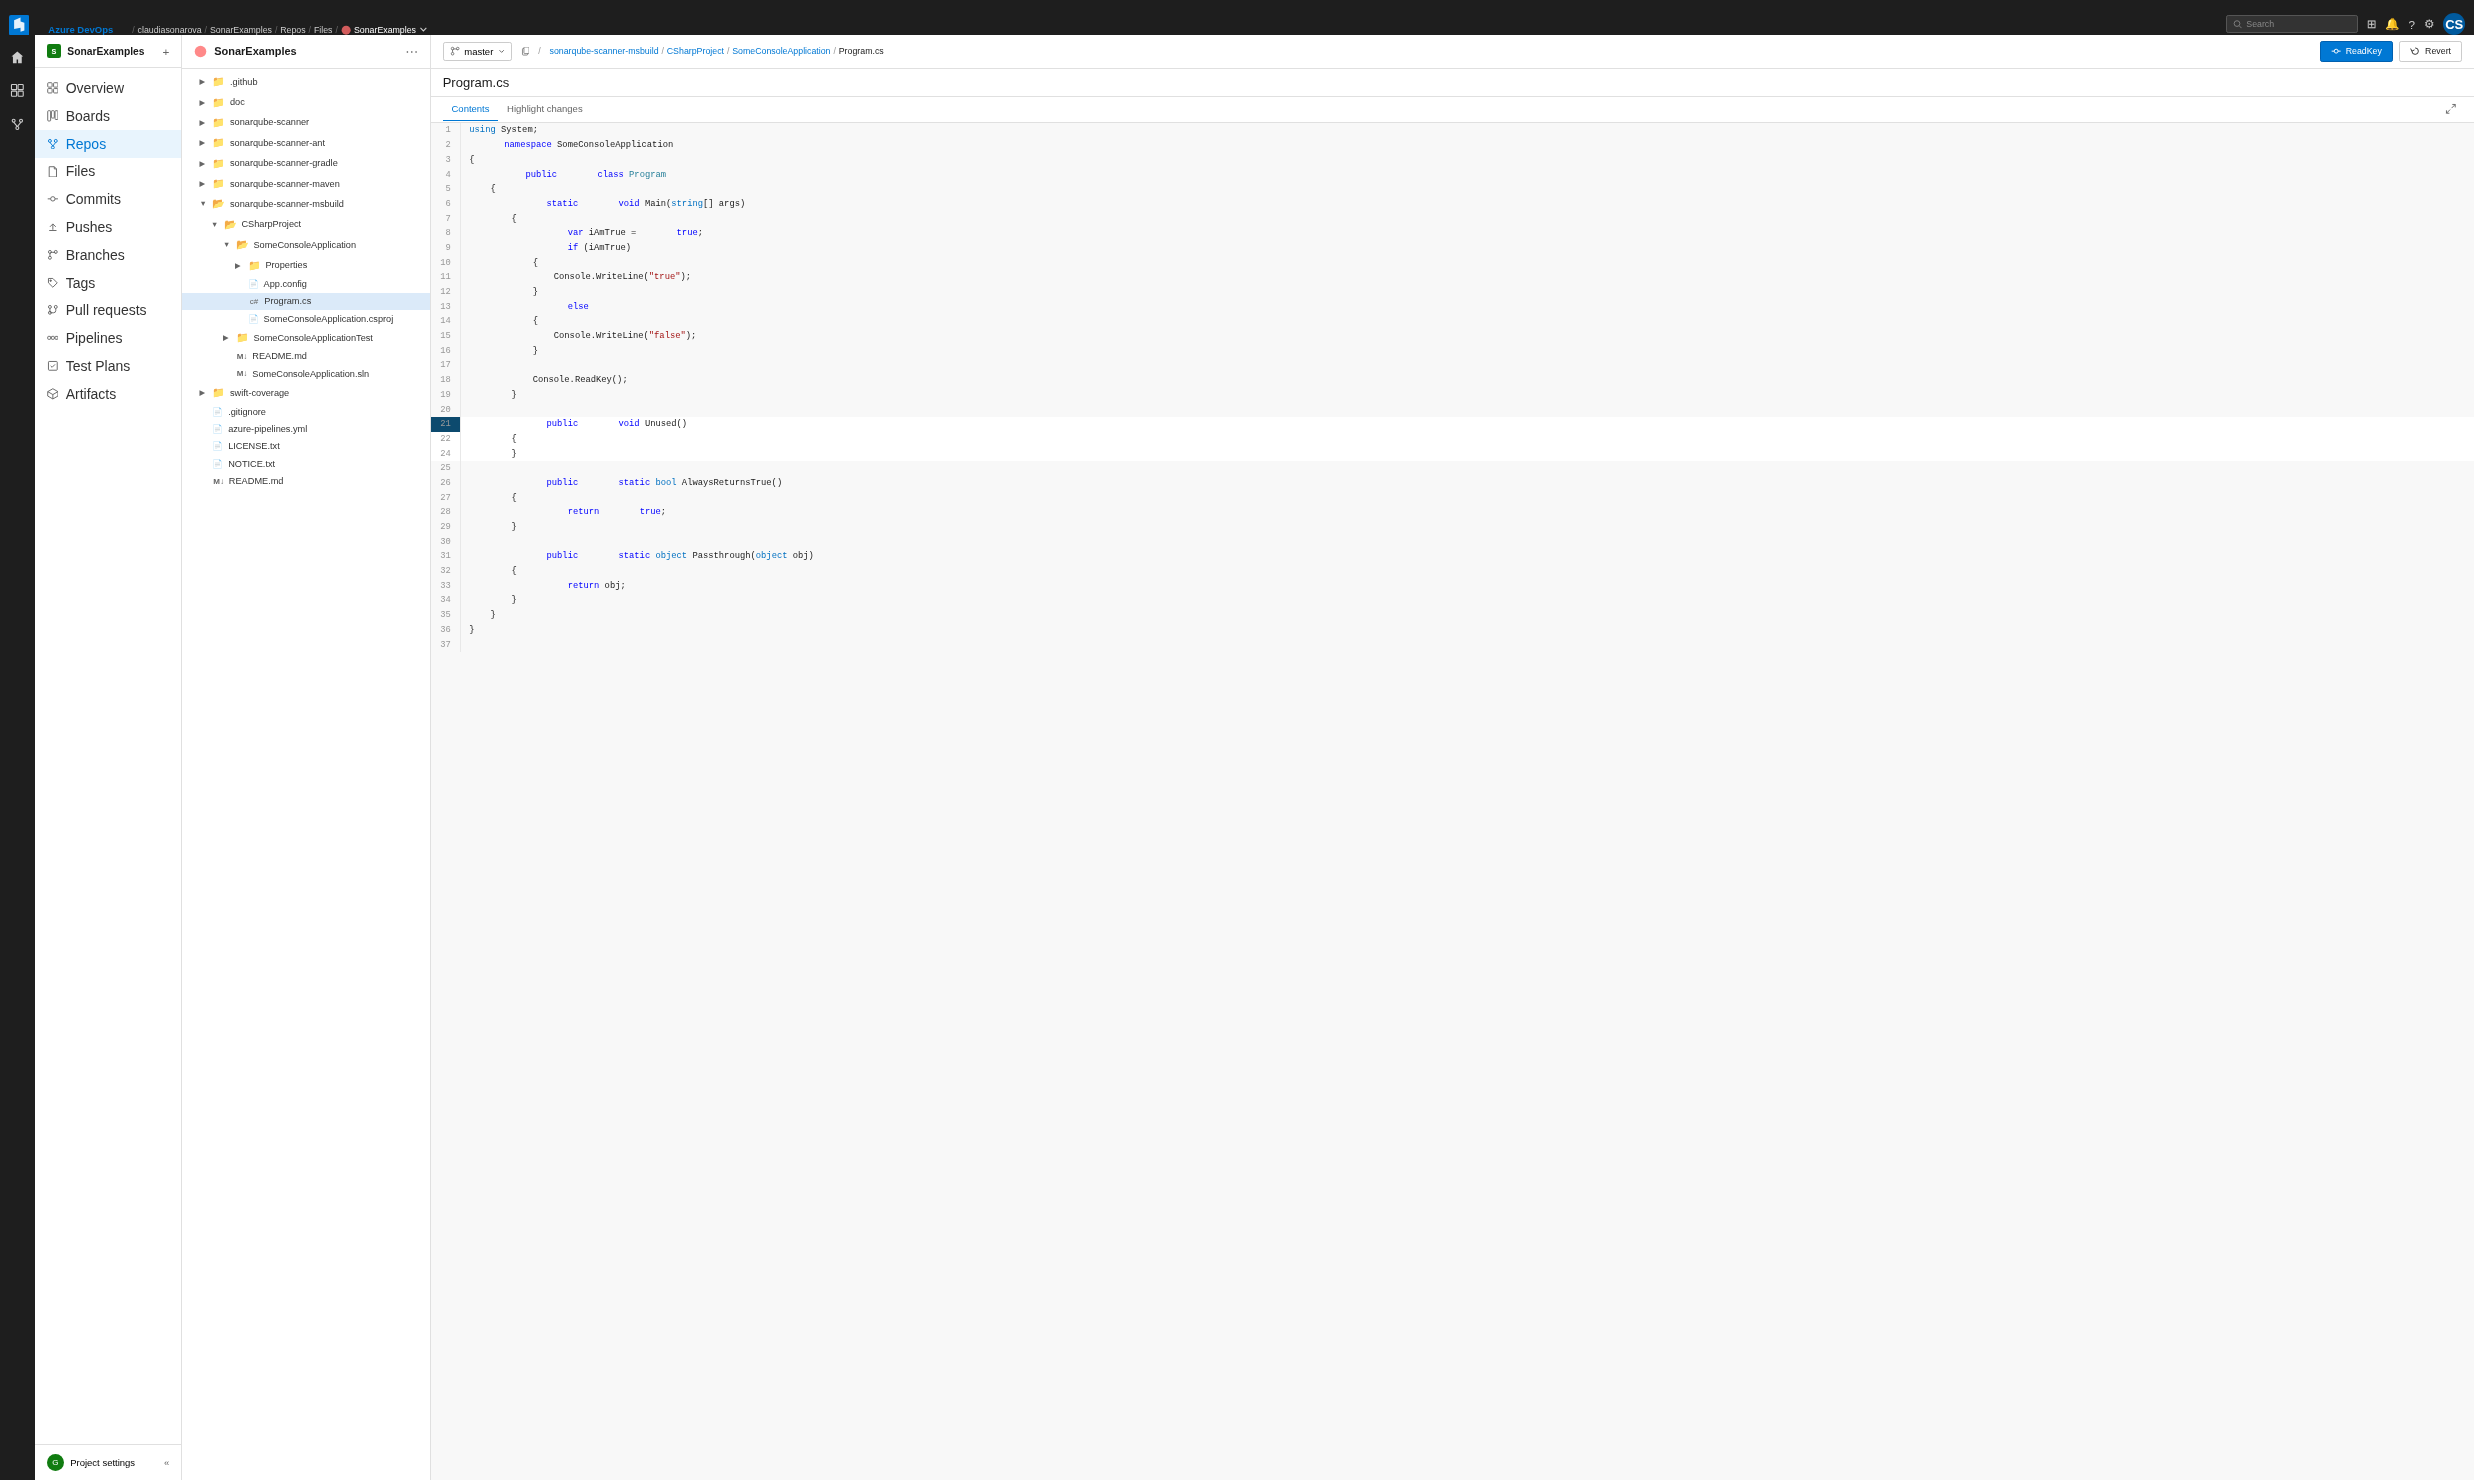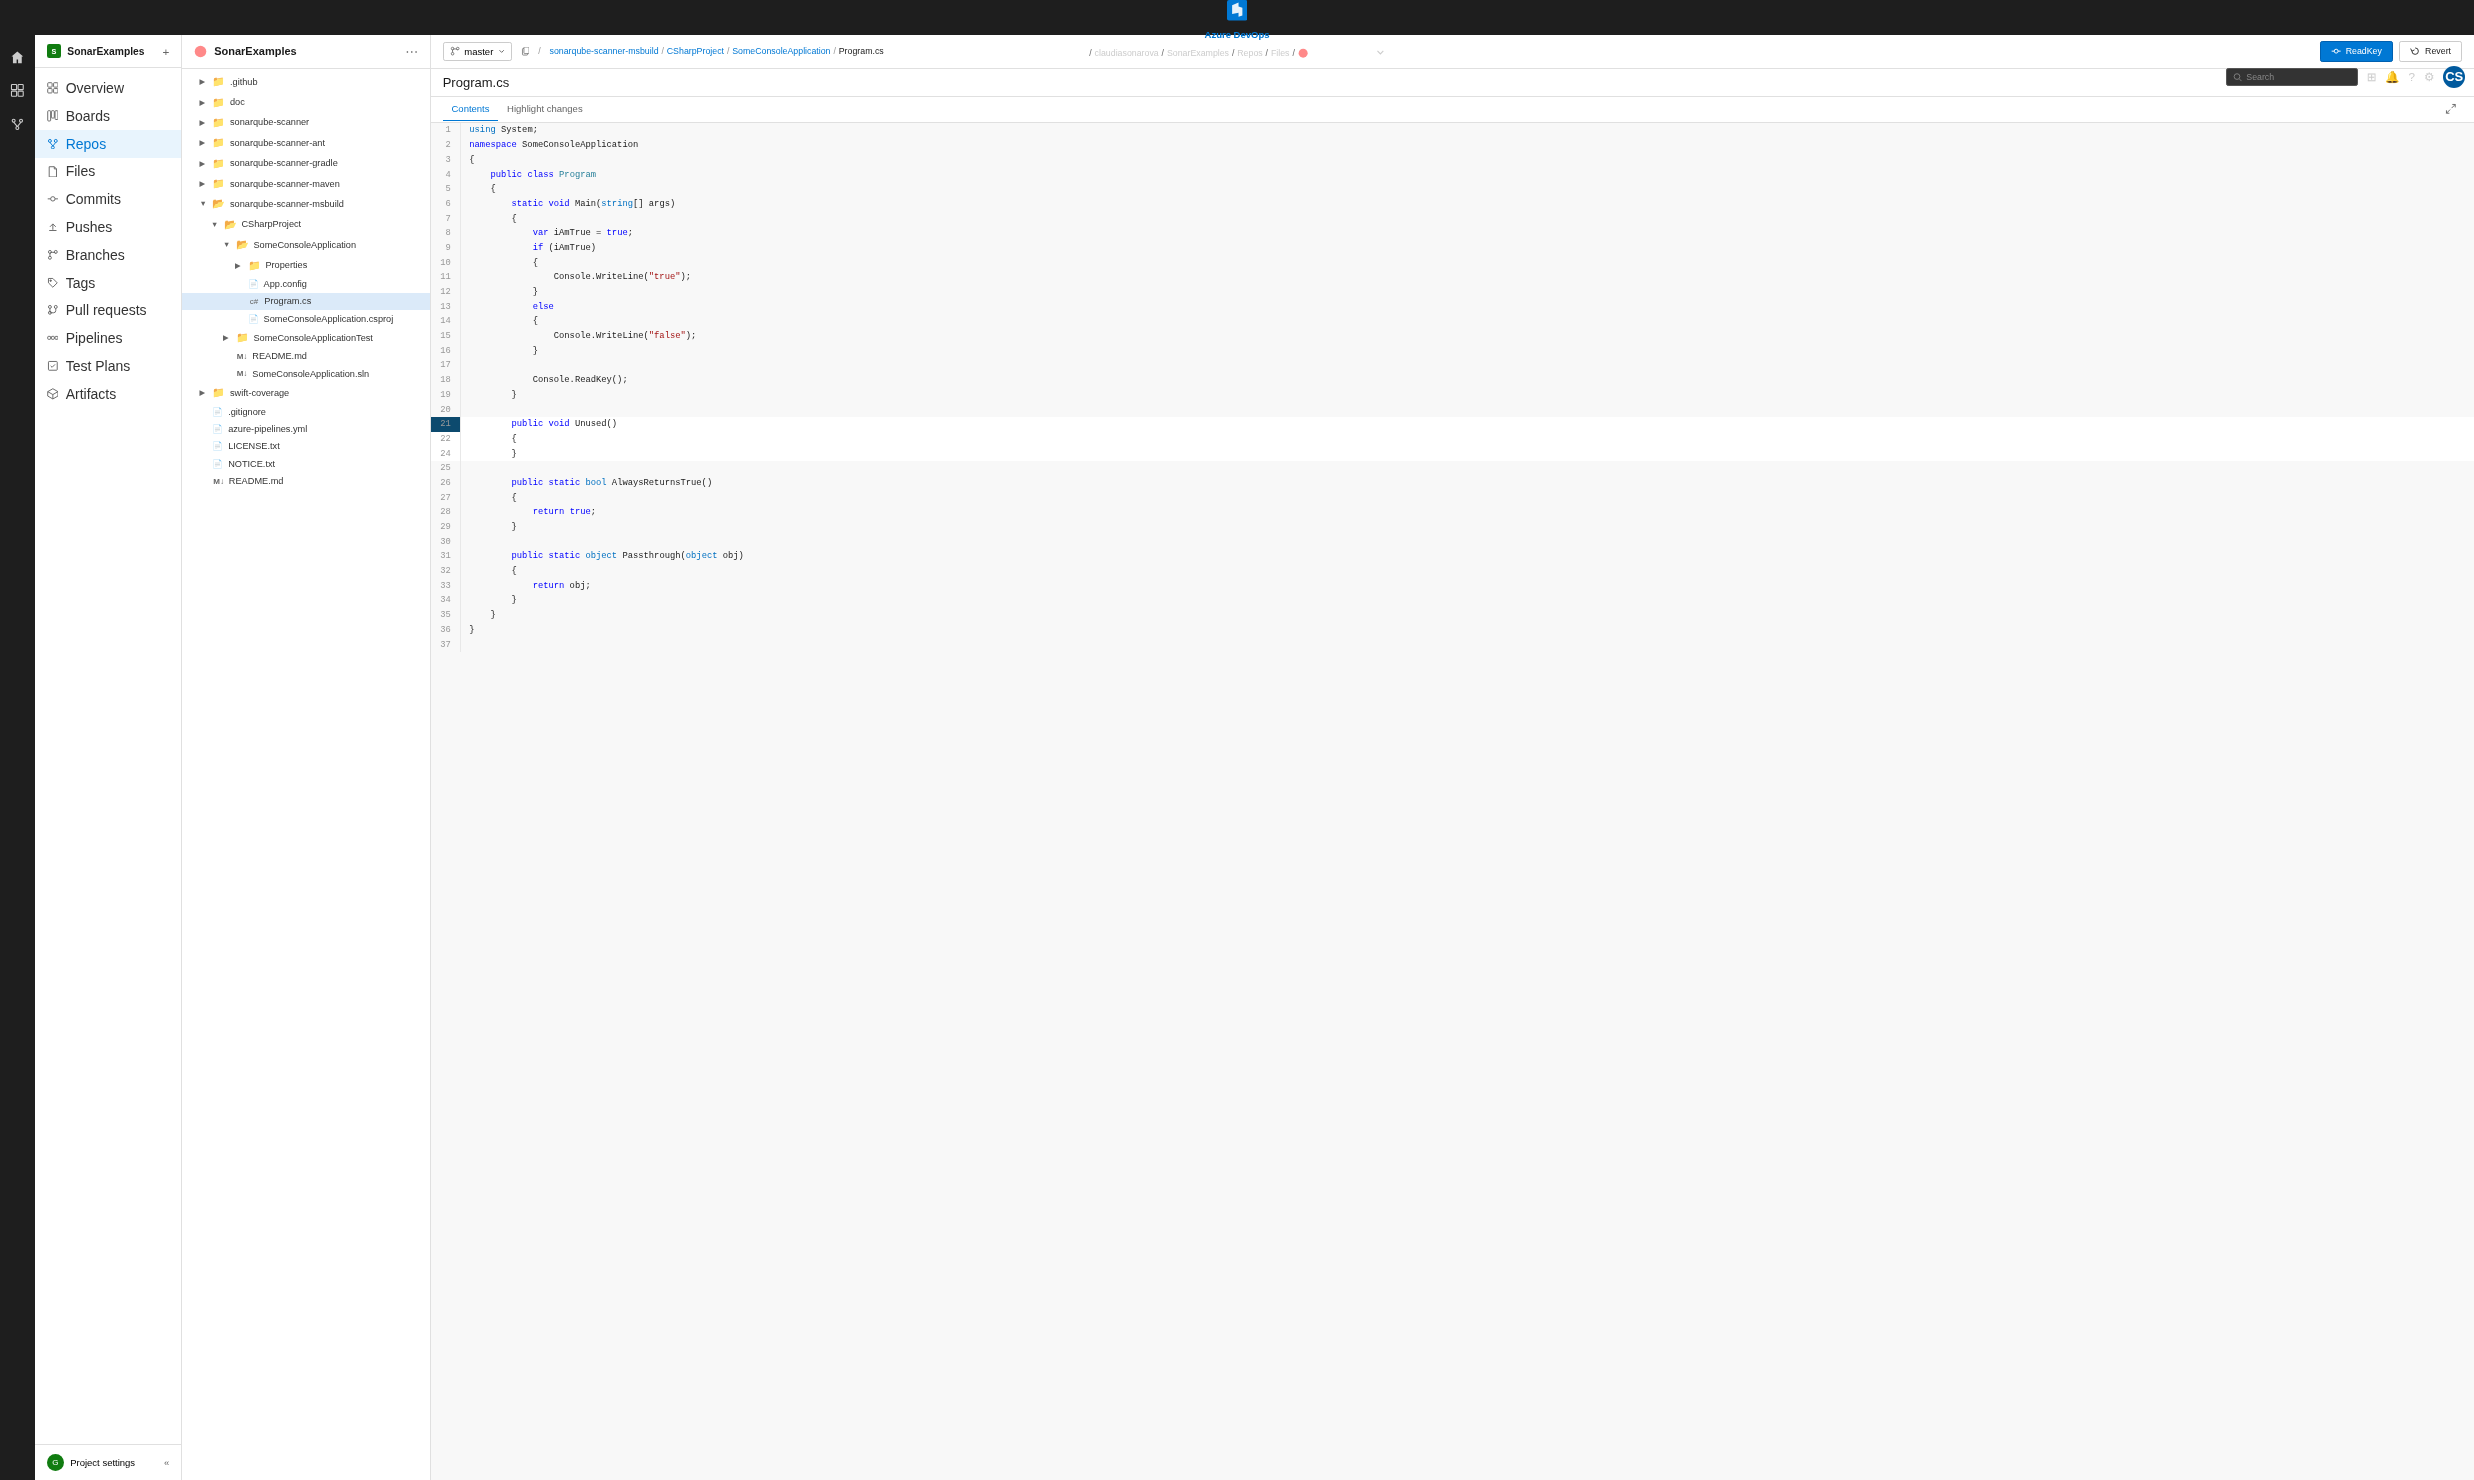--- a/index.html
+++ b/index.html
@@ -1,22 +1,22 @@
 <!DOCTYPE html>
 <html style="font-size:11.7px"><head>
   <meta charset="utf-8">
   <style>
     * { box-sizing: border-box; margin: 0; padding: 0; }
     body { font-family: -apple-system, BlinkMacSystemFont, 'Segoe UI', sans-serif; font-size: 9.5px; background: #f3f3f3; display: flex; height: 100vh; overflow: hidden; }
 
     
     .topbar {
       position: fixed; top: 0; left: 0; right: 0; height: 35px;
-      background: #1e1e1e; display: flex; align-items: center; padding: 0 8.8px;
-      z-index: 100; gap: 8px; flex-direction: column;
+      background: #1e1e1e; display: flex; align-items: flex-end; padding: 0 8.8px;
+      z-index: 100; gap: 19px;
     }
     .topbar-logo { width: 20.5px; height: 20.5px; }
     .topbar-brand { color: #0078d4; font-size: 9.5px; font-weight: 600; }
     .topbar-breadcrumb { display: flex; align-items: center; gap: 2.9px; color: #ccc; font-size: 8.8px; }
     .topbar-breadcrumb span { color: #ccc; }
     .topbar-breadcrumb .sep { color: #666; }
     .topbar-breadcrumb .last { color: #fff; }
     .topbar-right { margin-left: auto; display: flex; align-items: center; gap: 8.8px; }
     .search-box {
       background: #333; border: 0.7px solid #555; border-radius: 2.2px;
@@ -130,21 +130,21 @@
     .code-table { width: 100%; border-collapse: collapse; font-family: 'Courier New', Courier, monospace; font-size: 8.8px; }
     .code-table tr { height: 14.7px; }
     .line-num {
       width: 29px; text-align: right; padding: 0 8.8px 0 0; color: #999;
       user-select: none; vertical-align: middle; background: #f8f8f8;
       border-right: 0.7px solid #e8e8e8;
     }
     .line-code { padding: 0 5.9px 0 8.8px; white-space: pre; color: #1a1a1a; vertical-align: middle; }
 
     
-    .kw { color: #0000ff; } 
+    .kw { color: #0000ff; margin-left: 35px; } 
     .kw2 { color: #0070c1; } 
     .str { color: #a31515; } 
     .kw3 { color: #267f99; } 
     .hl-row td { background: #fff; }
   </style>
 </head>
 <body>
 
 <div class="topbar">
 

